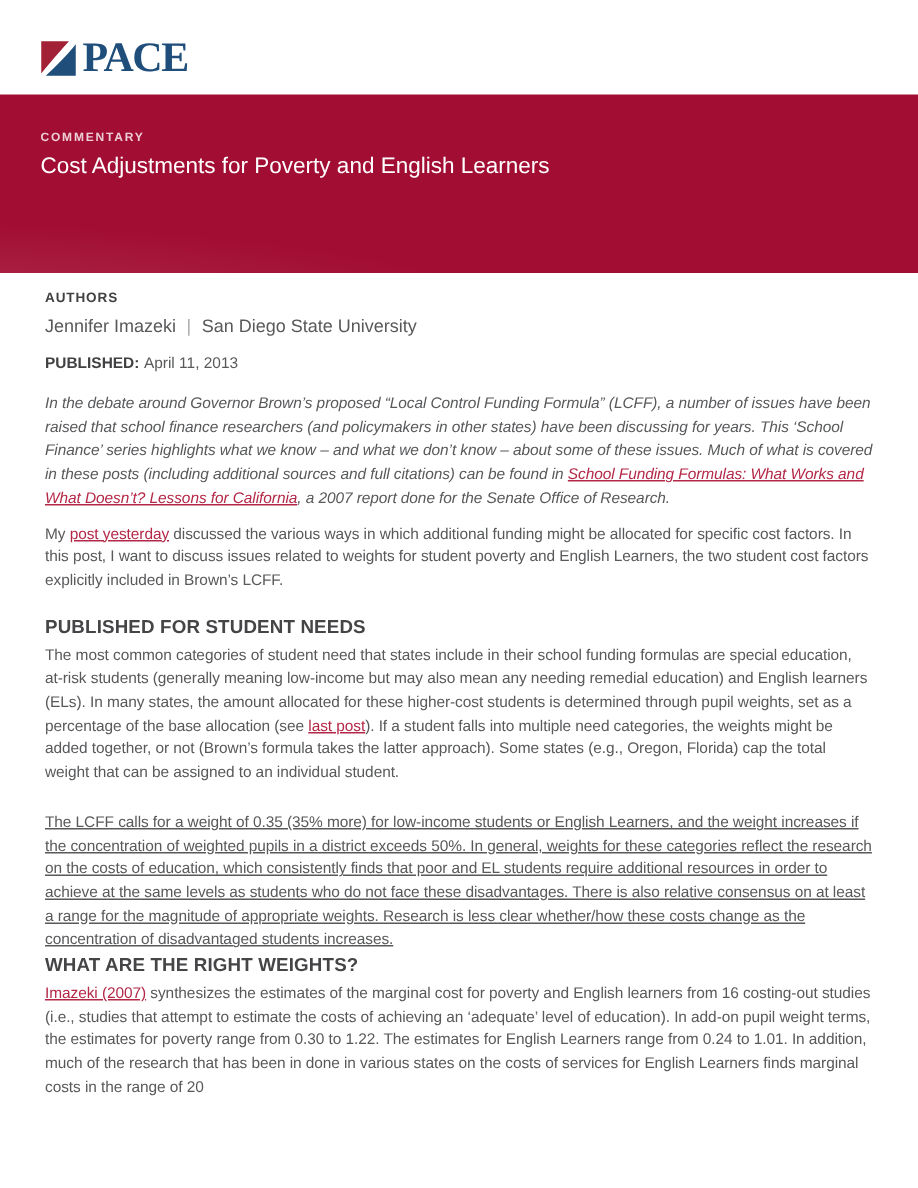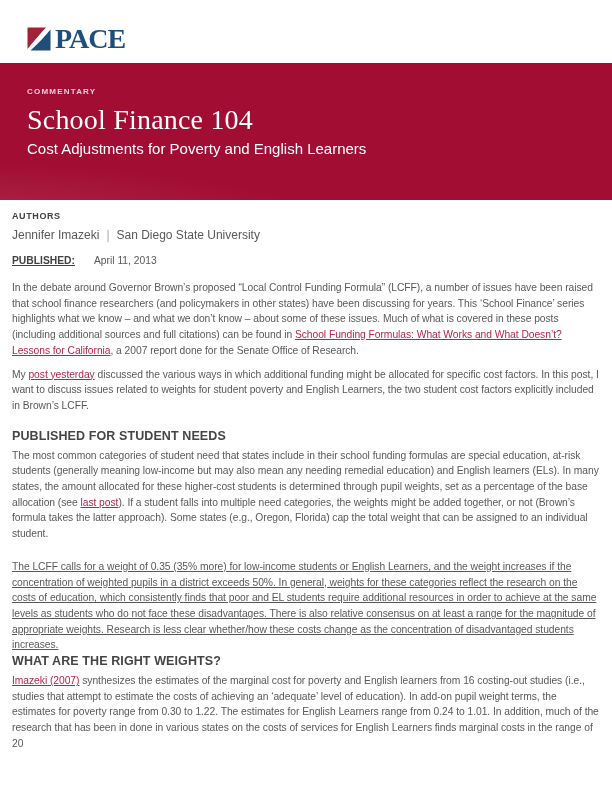--- a/index.html
+++ b/index.html
@@ -25,49 +25,49 @@
   .topbar{position:relative;height:63px;background:#fff;}
   .logo{position:absolute;left:27px;top:27px;display:flex;align-items:center;}
   .logo svg{width:24px;height:24px;display:block;}
   .logo-text{
     font-family:"Liberation Serif",serif;font-weight:700;font-size:28px;
     color:var(--logo-navy,#1F4E7B);letter-spacing:-1px;line-height:22px;
     margin-left:4px;
   }
   
   .banner{
-    height:137px;padding:0 27px;color:#fff;position:relative;
+    height:119px;padding:0 27px;color:#fff;position:relative;
     background-color:var(--banner-bg,#A20D33);
     background-image:
       radial-gradient(90% 70% at 70% 150%, rgba(255,255,255,0.09) 35%, rgba(255,255,255,0) 65%),
       radial-gradient(120% 90% at -15% 125%, rgba(255,255,255,0.07) 30%, rgba(255,255,255,0) 60%);
   }
   .kicker{
     padding-top:24px;font-size:8px;font-weight:700;letter-spacing:1.2px;
     color:rgba(255,255,255,0.80);
   }
   .banner-title{
     margin:9px 0 0;font-family:"Liberation Serif",serif;font-weight:400;
     font-size:28px;letter-spacing:0.2px;line-height:1.05;
   }
   .banner-subtitle{
     margin:7px 0 0;font-size:15px;font-weight:400;line-height:1.1;
   }
   
-  main{padding:11px 12px 0;}
+  main{padding:11px 30px 0;}
   .authors-label{font-size:9px;font-weight:700;color:#414042;letter-spacing:0.6px;}
   .author-line{margin-top:7px;font-size:12px;color:var(--body-text,#58595B);}
   .sep{color:#A7A9AC;margin:0 7px;}
   .published{margin-top:13px;font-size:10.3px;color:var(--body-text,#58595B);}
-  .published .label{font-weight:700;color:#414042;margin-right:19px;text-decoration:underline;}
+  .published .label{font-weight:700;color:#414042;margin-right:3px;}
   p{
     margin:16px 0 0;font-size:10.3px;line-height:15.7px;
     color:var(--body-text,#58595B);letter-spacing:-0.05px;
   }
-  p.intro{margin-top:14px;}
+  p.intro{margin-top:14px;font-style:italic;}
   p.para-p2{margin-top:8px;}
   p.after-heading{margin-top:5px;}
   p.para-s1p2{margin-top:17px;text-decoration:underline;}
   h3{
     margin:15px 0 0;font-size:12.5px;font-weight:700;
     color:var(--heading-text,#454547);letter-spacing:0.1px;
   }
   h3.s2{margin-top:1px;}
   a{color:var(--link,#B42847);text-decoration:underline;cursor:pointer;}
 </style>
@@ -86,21 +86,20 @@
           <path d="M1,1 H38 C27,13 13,29 1,44 Z" fill="#A32136"></path>
           <path d="M47,5 C36,19 21,34 7,47 H47 Z" fill="#1F4E7B"></path>
         </svg>
       </span>
       <span class="logo-text">PACE</span>
     </div>
   </header>
 
   <section class="banner">
     <div class="kicker">COMMENTARY</div>
-    <h1 class="banner-title">School Finance 104</h1>
     <h2 class="banner-subtitle">Cost Adjustments for Poverty and English Learners</h2>
   </section>
 
   <main>
 
     <div class="authors-label">AUTHORS</div>
     <div class="author-line">
       <span>Jennifer Imazeki</span><span class="sep">|</span><span>San Diego State University</span>
     </div>
     <div class="published">

